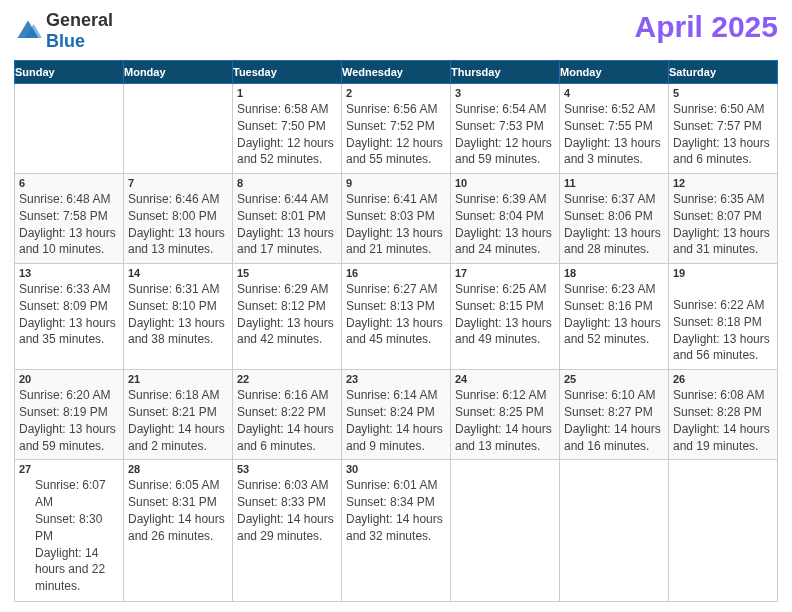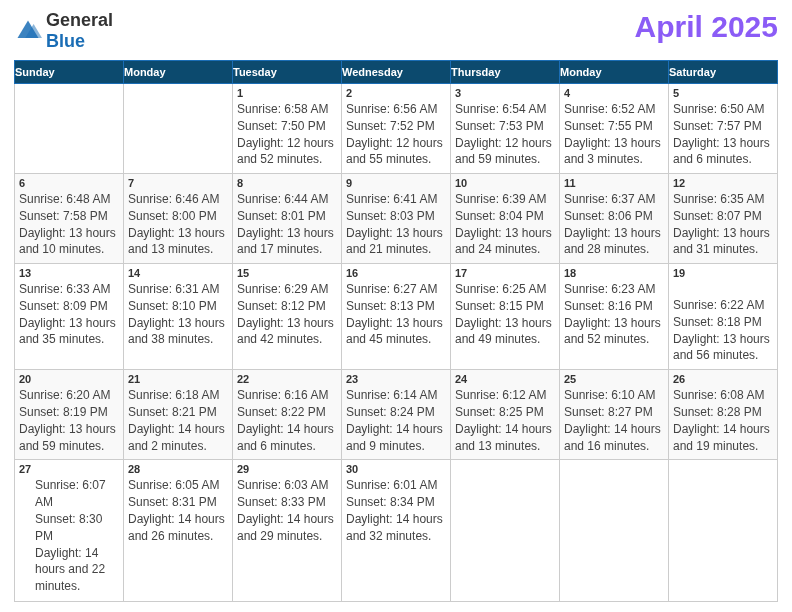--- a/index.html
+++ b/index.html
@@ -304,21 +304,21 @@
 Sunset: 8:30 PM
 Daylight: 14 hours and 22 minutes.</div>
           </td>
           <td>
             <span class="day-number">28</span>
             <div class="day-info" style="white-space: pre-line;">Sunrise: 6:05 AM
 Sunset: 8:31 PM
 Daylight: 14 hours and 26 minutes.</div>
           </td>
           <td>
-            <span class="day-number">29</span>
+            <span class="day-number">53</span>
             <div class="day-info" style="white-space: pre-line;">Sunrise: 6:03 AM
 Sunset: 8:33 PM
 Daylight: 14 hours and 29 minutes.</div>
           </td>
           <td>
             <span class="day-number">30</span>
             <div class="day-info" style="white-space: pre-line;">Sunrise: 6:01 AM
 Sunset: 8:34 PM
 Daylight: 14 hours and 32 minutes.</div>
           </td>

